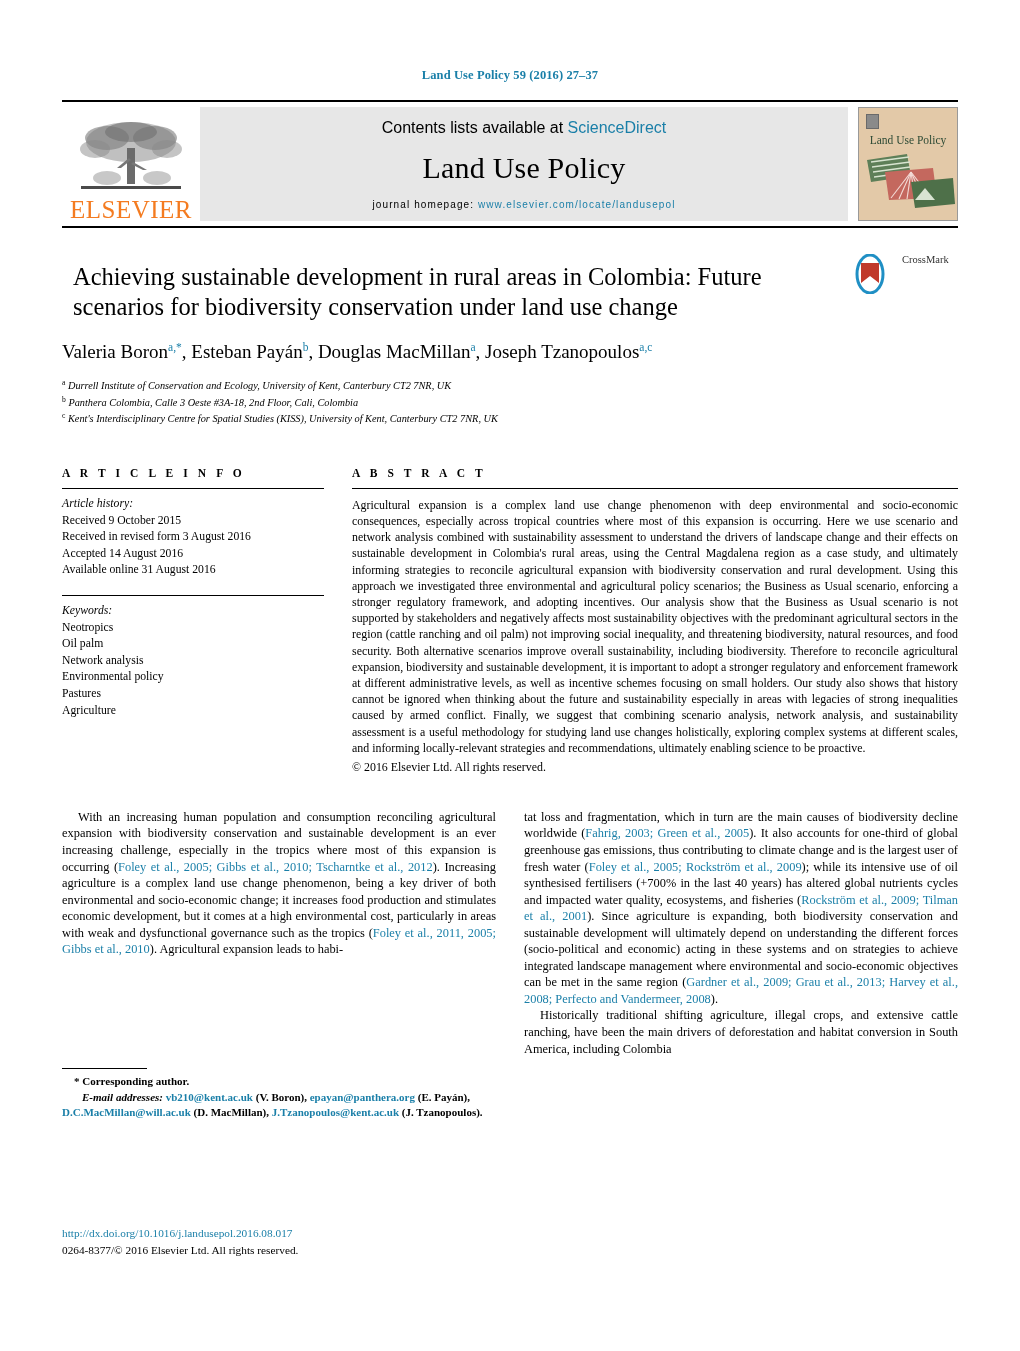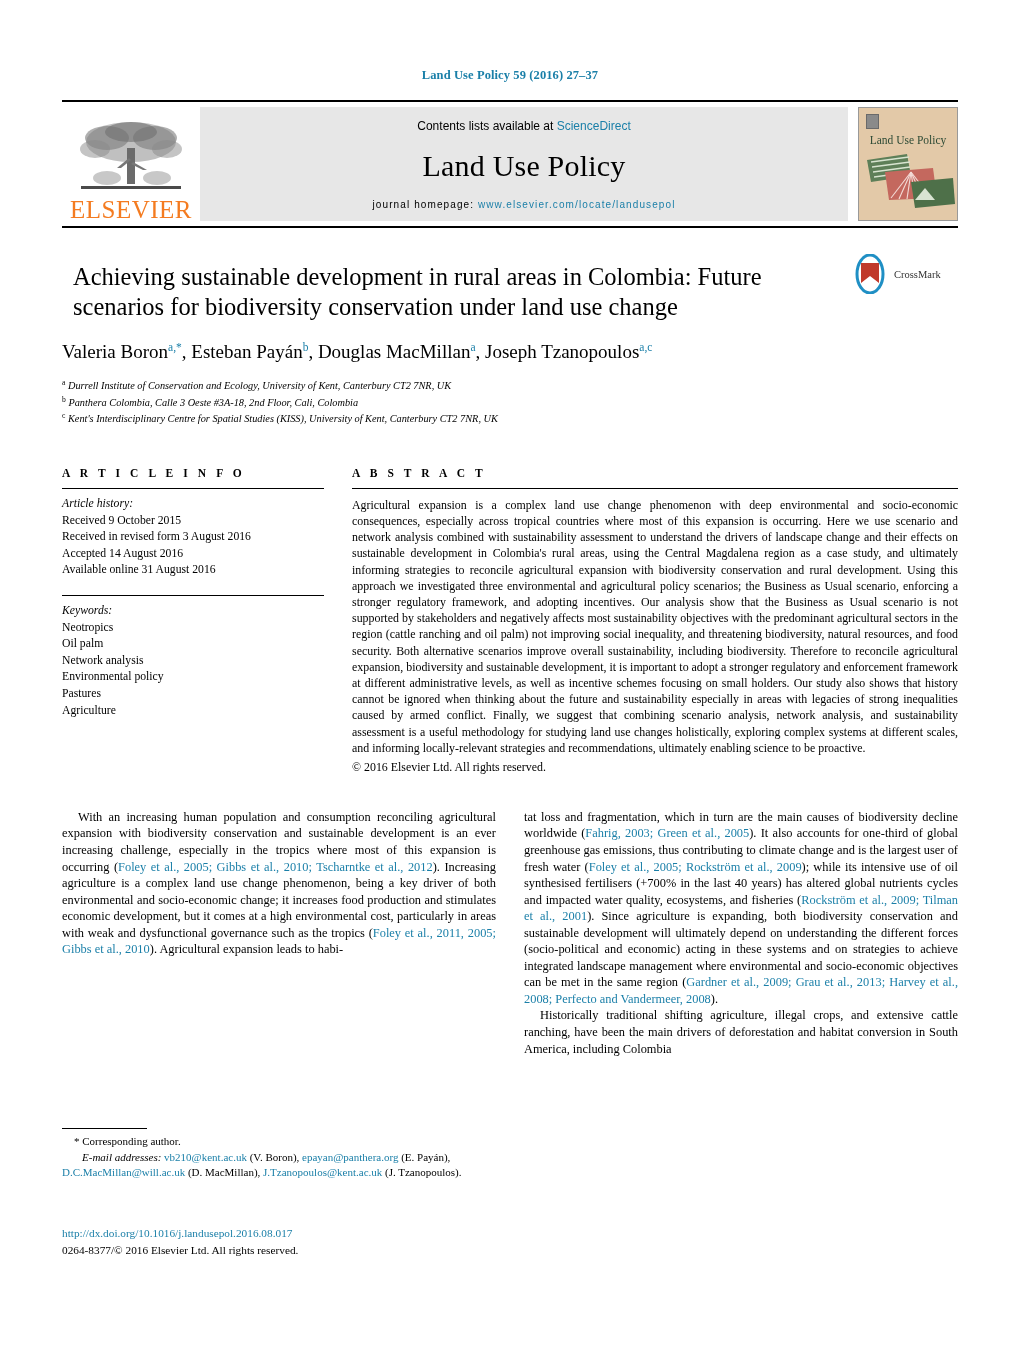--- a/index.html
+++ b/index.html
@@ -60,21 +60,21 @@
     flex: 1 1 auto;
     background: #e7e7e7;
     margin: 5px 0 5px 0;
     display: flex;
     flex-direction: column;
     align-items: center;
     justify-content: space-between;
     padding: 12px 0 11px 0;
     position: relative;
   }
-  .contents-line { font-size: 12px; font-family: "Liberation Sans", sans-serif; }
+  .contents-line { font-size: 16px; font-family: "Liberation Sans", sans-serif; }
   .contents-line .sd { color: #1a7fa8; }
   .journal-name {
     font-family: "Liberation Serif", serif;
     font-size: 30px;
     letter-spacing: 0.2px;
   }
   .homepage-line {
     font-family: "Liberation Sans", sans-serif;
     font-size: 10px;
     letter-spacing: 1.1px;
@@ -123,22 +123,22 @@
     font-size: 10.3px;
     line-height: 1.47;
   }
   .affiliations sup { font-style: normal; font-size: 7.6px; vertical-align: super; }
 
   .crossmark {
     position: absolute;
     top: -8px; right: 0;
     width: 108px;
     display: flex;
-    align-items: center;
-    gap: 4px;
+    align-items: flex-start;
+    gap: 12px;
   }
   .crossmark-label { font-family: "Liberation Serif", serif; font-size: 10.5px; color: #333; }
 
   
   .info-abstract {
     margin-top: 40px;
     display: flex;
     gap: 28px;
   }
   .col-info { flex: 0 0 262px; }
@@ -185,22 +185,23 @@
     text-align: justify;
     text-indent: 16px;
     margin: 0;
   }
   .para + .para { margin-top: 0px; font-family: Liberation Serif, serif; }
 
   
   .footnote {
     position: absolute;
     left: 62px;
-    top: 1128px;
+    top: 1068px;
     width: 430px;
+    font-weight: bold;
   }
   .fn-rule { border-top: 1px solid #000; width: 85px; margin-bottom: 5px; }
   .fn-line { font-size: 11px; line-height: 1.43; }
   .fn-corr { text-indent: 12px; }
   .fn-emails { text-indent: 20px; }
   .fn-emails .em-lbl { font-style: italic; }
   .doi-block { position: absolute; left: 62px; top: 1225px; width: 460px; }
   .doi-line { font-size: 11.3px; color: #1a7fa8; line-height: 1.5; }
   .issn-line { font-size: 11.3px; line-height: 1.5; }
 </style>

